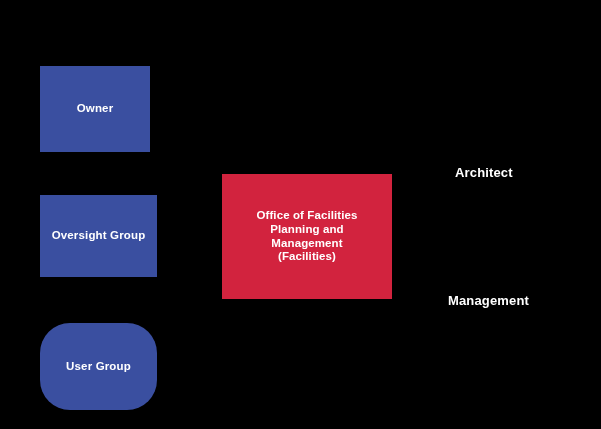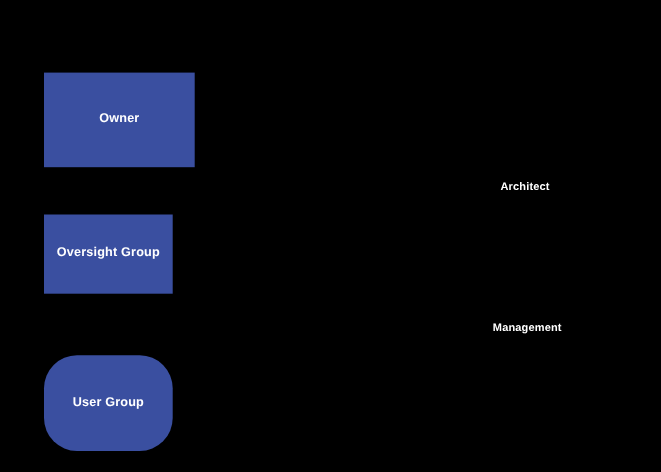--- a/index.html
+++ b/index.html
@@ -42,41 +42,47 @@
     padding: 0 10px;
   }
   .node-label-text {
     display: block;
     white-space: pre-line;
   }
   .plain-label {
     position: absolute;
     color: #ffffff;
     font-weight: bold;
-    font-size: 10px;
+    font-size: 13px;
     letter-spacing: 0.15px;
     white-space: nowrap;
     line-height: 1;
   }
 </style>
 </head>
 <body>
 
 <div id="canvas">
 
-  <div class="node node-blue" style="left:40px; top:66px; width:137px; height:86px;">
+  <div class="node node-blue" style="left:40px; top:66px; width:110px; height:86px;">
     <span class="node-label-text">Owner</span>
   </div>
 
-  <div class="node node-blue" style="left:40px; top:195px; width:117px; height:72px;">
+  <div class="node node-blue" style="left:40px; top:195px; width:117px; height:82px;">
     <span class="node-label-text">Oversight Group</span>
   </div>
 
   <div class="node node-blue" style="left:40px; top:323px; width:117px; height:87px;border-radius:30px;">
     <span class="node-label-text">User Group</span>
   </div>
 
+  <div class="node node-red" style="left:222px; top:174px; width:170px; height:125px;">
+    <span class="node-label-text">Office of Facilities
+Planning and
+Management
+(Facilities)</span>
+  </div>
 
   <div class="plain-label" style="left:455px; top:166px;">Architect</div>
 
   <div class="plain-label" style="left:448px; top:294px;">Management</div>
 
 </div>
 
 </body></html>

